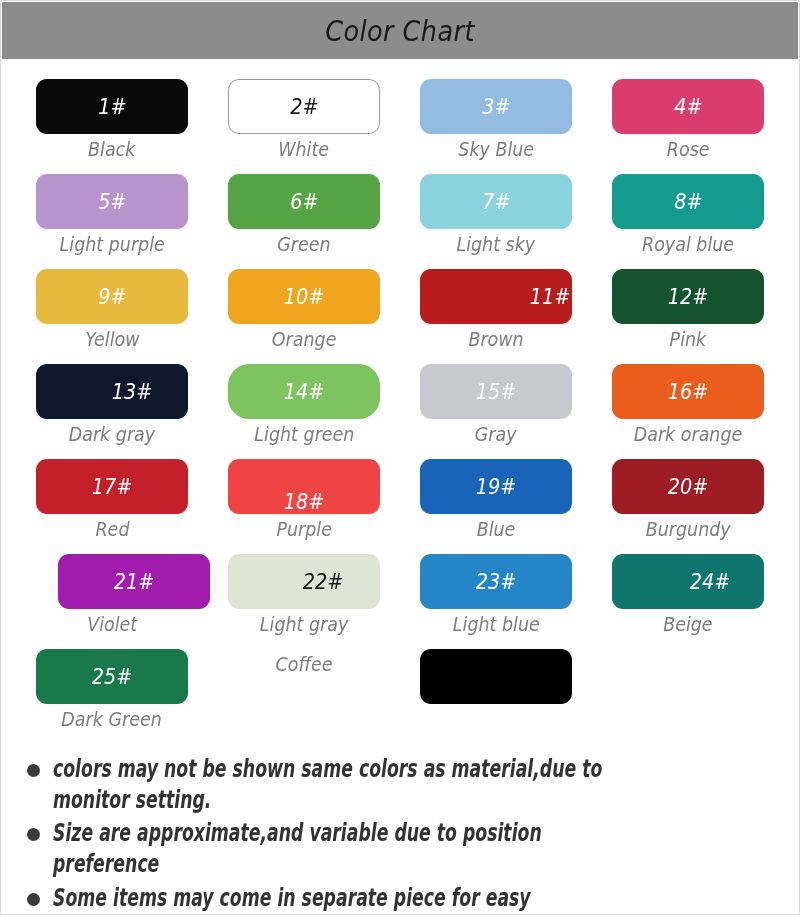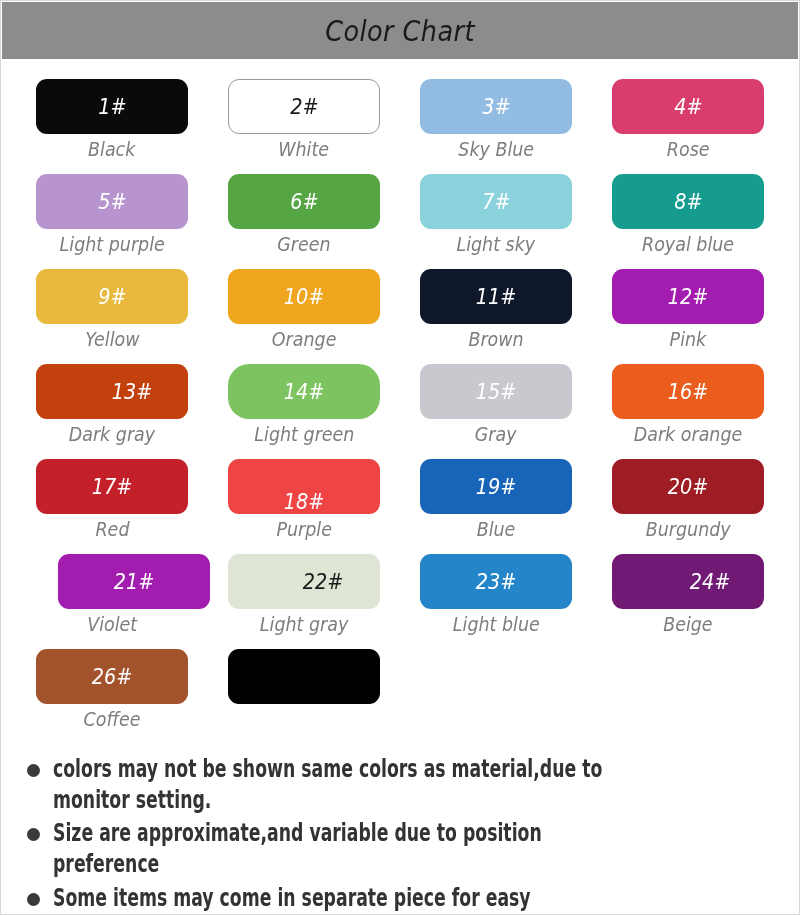--- a/index.html
+++ b/index.html
@@ -86,20 +86,21 @@
 
   
   .notes {
     margin: 10px 0 0 0;
     padding: 0 18px 0 26px;
   }
   .note {
     display: flex;
     align-items: flex-start;
     margin-bottom: 3px;
+    font-style: italic;
   }
   .bullet {
     flex: 0 0 auto;
     width: 13px;
     height: 13px;
     border-radius: 50%;
     background: #3a3a3a;
     margin: 10px 13px 0 0;
   }
   .note-text {
@@ -177,33 +178,33 @@
         </div>
         <div class="swatch-label">Yellow</div>
       </div>
       <div class="cell">
         <div class="swatch" style="background: rgb(239, 165, 30);">
           <span class="swatch-code" style="color: rgb(255, 255, 255);">10#</span>
         </div>
         <div class="swatch-label">Orange</div>
       </div>
       <div class="cell">
-        <div class="swatch" style="background: #0f172a;">
+        <div class="swatch" style="background: #b91c1c; justify-content: flex-end;">
           <span class="swatch-code" style="color: rgb(255, 255, 255);">11#</span>
         </div>
         <div class="swatch-label">Brown</div>
       </div>
       <div class="cell">
-        <div class="swatch" style="background: #a21caf;">
+        <div class="swatch" style="background: #14532d;">
           <span class="swatch-code" style="color: rgb(255, 255, 255);">12#</span>
         </div>
         <div class="swatch-label">Pink</div>
       </div>
       <div class="cell">
-        <div class="swatch" style="background: #c2410c; padding-left: 40px;">
+        <div class="swatch" style="background: #0f172a; padding-left: 40px;">
           <span class="swatch-code" style="color: rgb(255, 255, 255);">13#</span>
         </div>
         <div class="swatch-label">Dark gray</div>
       </div>
       <div class="cell">
         <div class="swatch" style="background: rgb(125, 196, 96); border-radius: 21px;">
           <span class="swatch-code" style="color: rgb(255, 255, 255);">14#</span>
         </div>
         <div class="swatch-label">Light green</div>
       </div>
@@ -255,29 +256,32 @@
         </div>
         <div class="swatch-label">Light gray</div>
       </div>
       <div class="cell">
         <div class="swatch" style="background: rgb(36, 134, 201);">
           <span class="swatch-code" style="color: rgb(255, 255, 255);">23#</span>
         </div>
         <div class="swatch-label">Light blue</div>
       </div>
       <div class="cell">
-        <div class="swatch" style="background: #701a75; padding-left: 44px;">
+        <div class="swatch" style="background: #0f766e; padding-left: 44px;">
           <span class="swatch-code" style="color: rgb(255, 255, 255);">24#</span>
         </div>
         <div class="swatch-label">Beige</div>
       </div>
       <div class="cell">
-        <div class="swatch" style="background: rgb(162, 83, 44);">
-          <span class="swatch-code" style="color: rgb(255, 255, 255);">26#</span>
-        </div>
+        <div class="swatch" style="background: rgb(25, 121, 75);">
+          <span class="swatch-code" style="color: rgb(255, 255, 255);">25#</span>
+        </div>
+        <div class="swatch-label">Dark Green</div>
+      </div>
+      <div class="cell">
         <div class="swatch-label">Coffee</div>
       </div>
       <div class="cell blank">
         <div class="swatch" style="background: rgb(0, 0, 0);">
           <span class="swatch-code" style="color: rgb(255, 255, 255);"></span>
         </div>
         <div class="swatch-label"></div>
       </div>
     </div>
 

